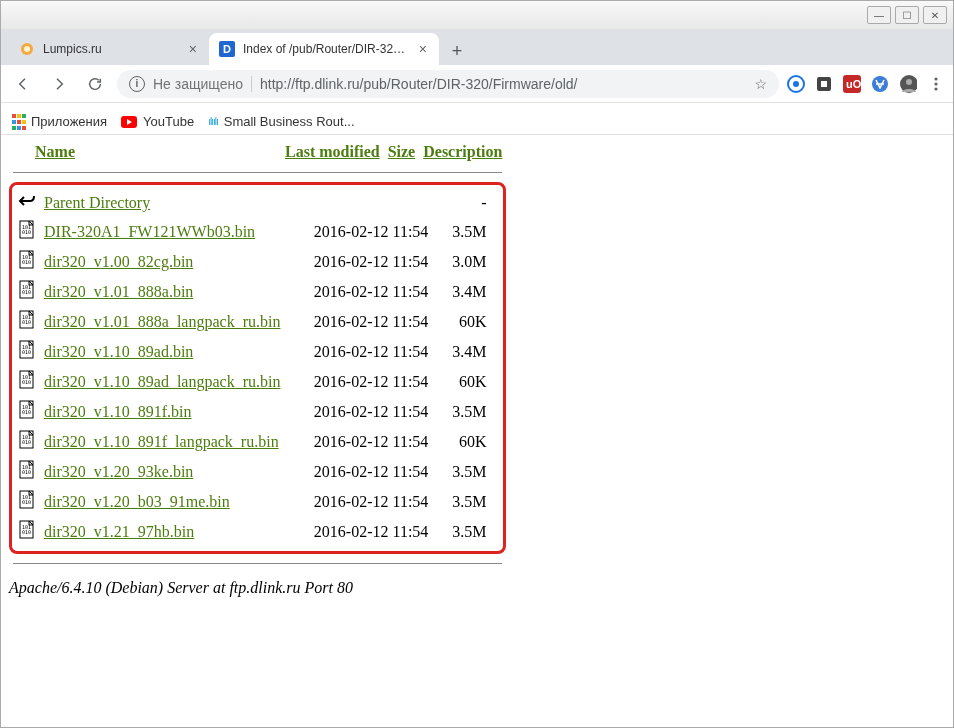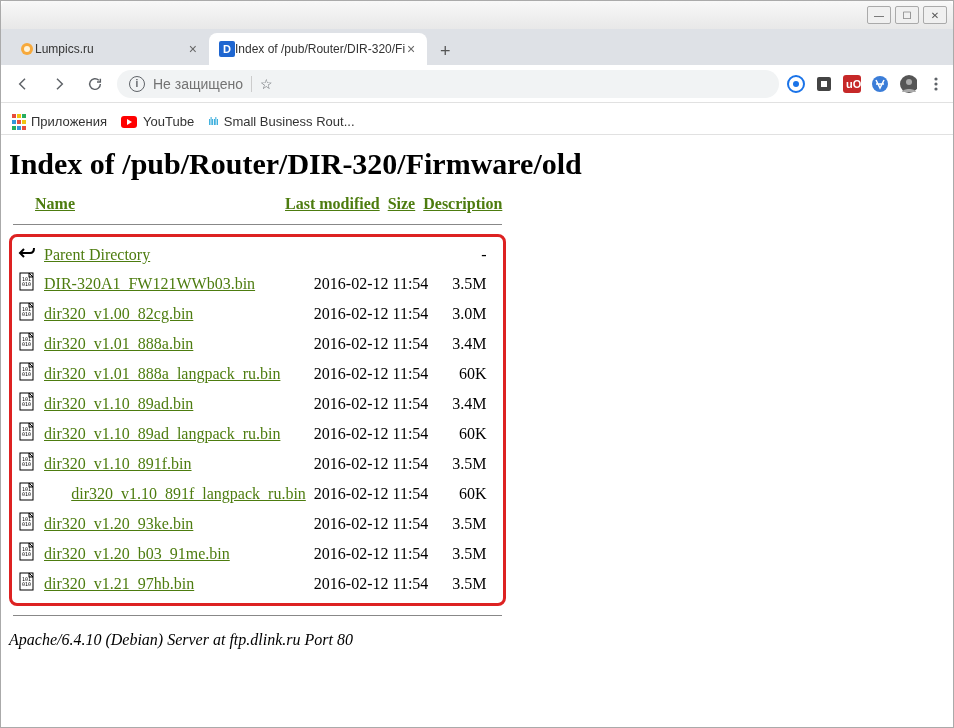--- a/index.html
+++ b/index.html
@@ -1,21 +1,21 @@
 <!DOCTYPE html>
 <html><head>
 <meta charset="utf-8">
 <style>
 * { box-sizing: border-box; }
 body { margin: 0; font-family: Arial, sans-serif; background: #fff; }
 .window { width: 954px; height: 728px; border: 1px solid #aaa; display: flex; flex-direction: column; background: #fff; }
 .titlebar { height: 28px; background: linear-gradient(#f8f8f8,#e8e8e8); display: flex; justify-content: flex-end; align-items: center; padding-right: 6px; gap: 4px; border-top-left-radius: 6px; border-top-right-radius: 6px; }
 .winbtn { width: 24px; height: 18px; border: 1px solid #aaa; background: #f0f0f0; display: flex; align-items: center; justify-content: center; font-size: 10px; border-radius: 2px; cursor: pointer; color:#555; }
 .tabstrip { height: 36px; background: #dee1e6; display: flex; align-items: flex-end; padding-left: 8px; }
-.tab { height: 32px; padding: 0 10px; display: flex; align-items: center; border-top-left-radius: 8px; border-top-right-radius: 8px; font-size: 12px; min-width: 200px; max-width: 230px; position: relative; cursor: pointer; margin-top: 44px; }
+.tab { height: 32px; padding: 0 10px; display: flex; align-items: center; gap: 8px; border-top-left-radius: 8px; border-top-right-radius: 8px; font-size: 12px; min-width: 200px; max-width: 230px; position: relative; cursor: pointer; margin-top: 44px; }
 .tab .favicon { width:16px; height:16px; display:inline-flex; align-items:center; justify-content:center; flex-shrink:0; }
 .tab .tab-title { flex:1; overflow:hidden; text-overflow:ellipsis; white-space:nowrap; color:#333; }
 .tab.inactive { background: transparent; }
 .tab.active { background: #fff; }
 .tab-close { font-size: 14px; color: #666; cursor: pointer; padding:0 2px; }
 .newtab { width:28px; height:28px; display:flex; align-items:center; justify-content:center; font-size:18px; color:#555; cursor:pointer; margin-left:4px; }
 .toolbar { height: 38px; background:#fff; display:flex; align-items:center; padding:0 8px; gap:8px; border-bottom:1px solid #e1e1e1; }
 .navbtn { width:28px; height:28px; display:flex; align-items:center; justify-content:center; color:#5f6368; cursor:pointer; border-radius:14px; font-size:16px; }
 .omnibox { flex:1; height:28px; background:#f1f3f4; border-radius:14px; display:flex; align-items:center; padding:0 12px; gap:8px; font-size:14px; color:#202124; }
 .omni-info { width:16px; height:16px; border:1.5px solid #5f6368; border-radius:50%; display:flex; align-items:center; justify-content:center; font-size:10px; font-weight:bold; color:#5f6368; }
@@ -88,20 +88,21 @@
     </div>
     <div class="navbtn">
       <svg width="16" height="16" viewBox="0 0 24 24" fill="none" stroke="#5f6368" stroke-width="2.2">
           <path d="M20 12a8 8 0 1 1-2.3-5.6M20 4v5h-5"></path>
         </svg>
     </div>
     <div class="omnibox">
       <span class="omni-info">i</span>
       <span class="omni-secure">Не защищено</span>
       <span class="omni-divider"></span>
+      <span class="omni-url">http://ftp.dlink.ru/pub/Router/DIR-320/Firmware/old/</span>
       <span class="omni-star">☆</span>
     </div>
     <div class="ext-icons">
       <span class="ext-ico">
           <svg width="18" height="18">
             <circle cx="9" cy="9" r="8" fill="none" stroke="#1a73e8" stroke-width="2"></circle>
             <circle cx="9" cy="9" r="3" fill="#1a73e8"></circle>
           </svg>
         </span>
       <span class="ext-ico">
@@ -161,21 +162,20 @@
         </svg>
       <span>YouTube</span>
     </div>
     <div class="bm-item">
       <span style="color:#1ba0d7;font-size:10px;letter-spacing:-1px;">ılıılı</span>
       <span>Small Business Rout...</span>
     </div>
   </div>
 
   <div class="content">
-    <div class="page-heading">Index of /pub/Router/DIR-320/Firmware/old</div>
 
     <table class="dir-table">
       <tbody>
           <tr>
         <th style="width:22px;"></th>
         <th style="min-width:250px;"><a href="#">Name</a></th>
         <th><a href="#">Last modified</a></th>
         <th style="text-align:left;"><a href="#">Size</a></th>
         <th><a href="#">Description</a></th>
       </tr>
@@ -284,21 +284,21 @@
                       <td style="text-align:right;min-width:36px;">3.5M</td>
                       <td></td>
                     </tr>
                     <tr>
                       <td style="width:22px;"><span class="file-ico"><svg width="18" height="20">
                             <rect x="2" y="1" width="13" height="17" fill="#fff" stroke="#000"></rect>
                             <polygon points="11,1 15,5 11,5" fill="#ddd" stroke="#000"></polygon>
                             <text x="4" y="9" font-size="5" font-family="monospace">101</text>
                             <text x="4" y="14" font-size="5" font-family="monospace">010</text>
                           </svg></span></td>
-                      <td style="min-width:246px;text-align:right;"><a href="#">dir320_v1.10_891f_langpack_ru.bin</a></td>
+                      <td style="min-width:246px;"><a href="#">dir320_v1.10_891f_langpack_ru.bin</a></td>
                       <td>2016-02-12 11:54</td>
                       <td style="text-align:right;min-width:36px;">60K</td>
                       <td></td>
                     </tr>
                     <tr>
                       <td style="width:22px;"><span class="file-ico"><svg width="18" height="20">
                             <rect x="2" y="1" width="13" height="17" fill="#fff" stroke="#000"></rect>
                             <polygon points="11,1 15,5 11,5" fill="#ddd" stroke="#000"></polygon>
                             <text x="4" y="9" font-size="5" font-family="monospace">101</text>
                             <text x="4" y="14" font-size="5" font-family="monospace">010</text>

